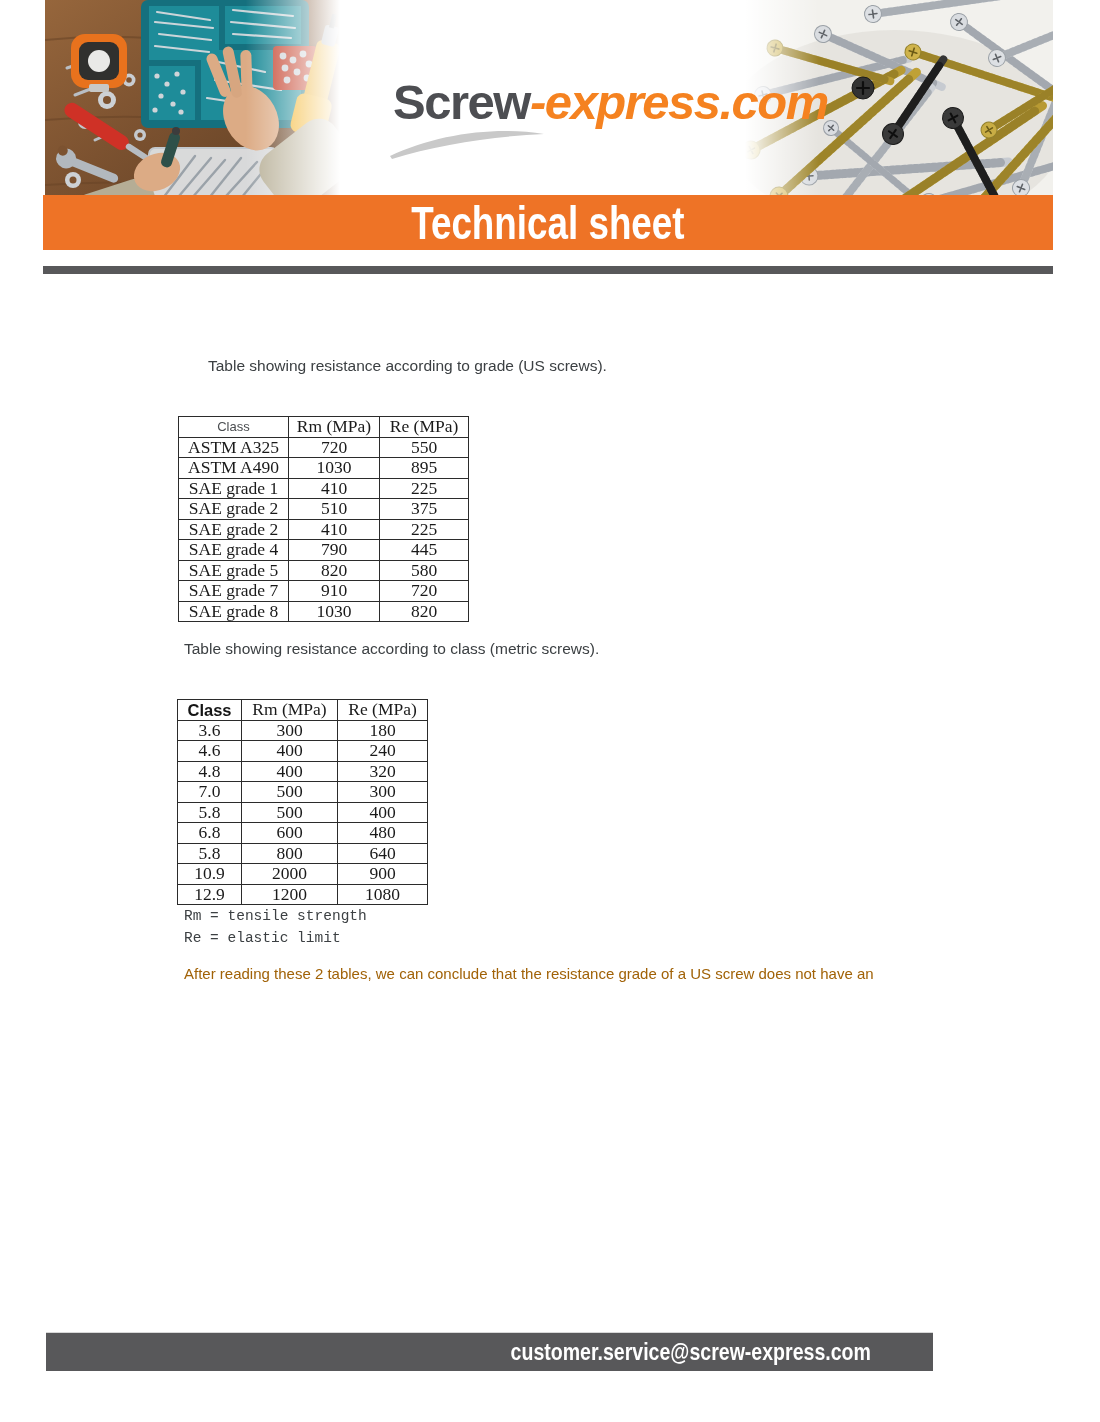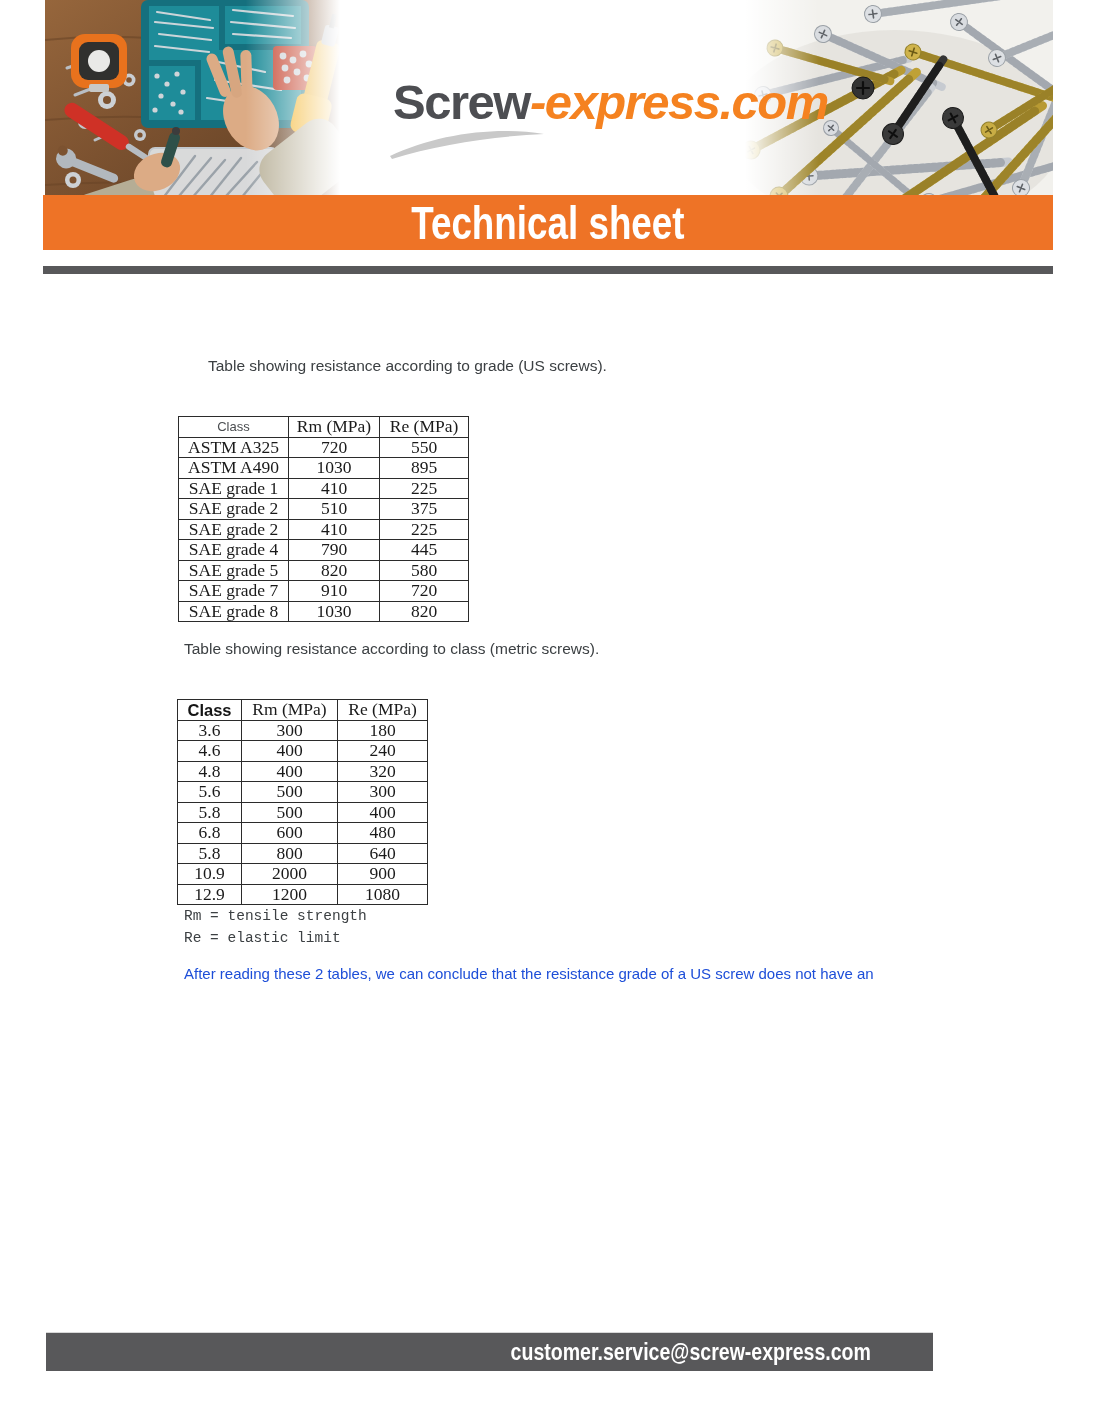--- a/index.html
+++ b/index.html
@@ -72,21 +72,21 @@
   .tbl-metric th:nth-child(1), .tbl-metric td:nth-child(1) { width:59px; }
   .tbl-metric th:nth-child(2), .tbl-metric td:nth-child(2) { width:91px; }
   .tbl-metric th:nth-child(3), .tbl-metric td:nth-child(3) { width:85px; }
   .tbl-metric thead th:nth-child(1) {
     font-family:"Liberation Sans", sans-serif; font-size:16.5px; font-weight:bold; color:#141414;
   }
 
   
   .notes { position:absolute; left:184px; top:905px; color:#3c4043; font-size:14.5px; line-height:22px;font-family:Liberation Mono, monospace; }
   .notes p { margin:0; }
-  .conclusion { position:absolute; left:184px; top:963px; color:#1d4ed8; }
+  .conclusion { position:absolute; left:184px; top:963px; color:#a16207; }
   .conclusion .small { margin:0; font-size:15px; line-height:21.5px; white-space:nowrap; }
   .conclusion .large { margin:3px 0 0 0; font-size:17.5px; line-height:26px; white-space:nowrap; }
 
   
   .footer-bar {
     position:absolute; left:46px; top:1332px; width:887px; height:38px;
     background:var(--bar-gray,#58585a);
     display:flex; align-items:center; justify-content:flex-end;
     border-top:1px solid #d8d8d8;
   }
@@ -442,21 +442,21 @@
           <td>4.6</td>
           <td>400</td>
           <td>240</td>
         </tr>
         <tr>
           <td>4.8</td>
           <td>400</td>
           <td>320</td>
         </tr>
         <tr>
-          <td>5.6</td>
+          <td>7.0</td>
           <td>500</td>
           <td>300</td>
         </tr>
         <tr>
           <td>5.8</td>
           <td>500</td>
           <td>400</td>
         </tr>
         <tr>
           <td>6.8</td>

